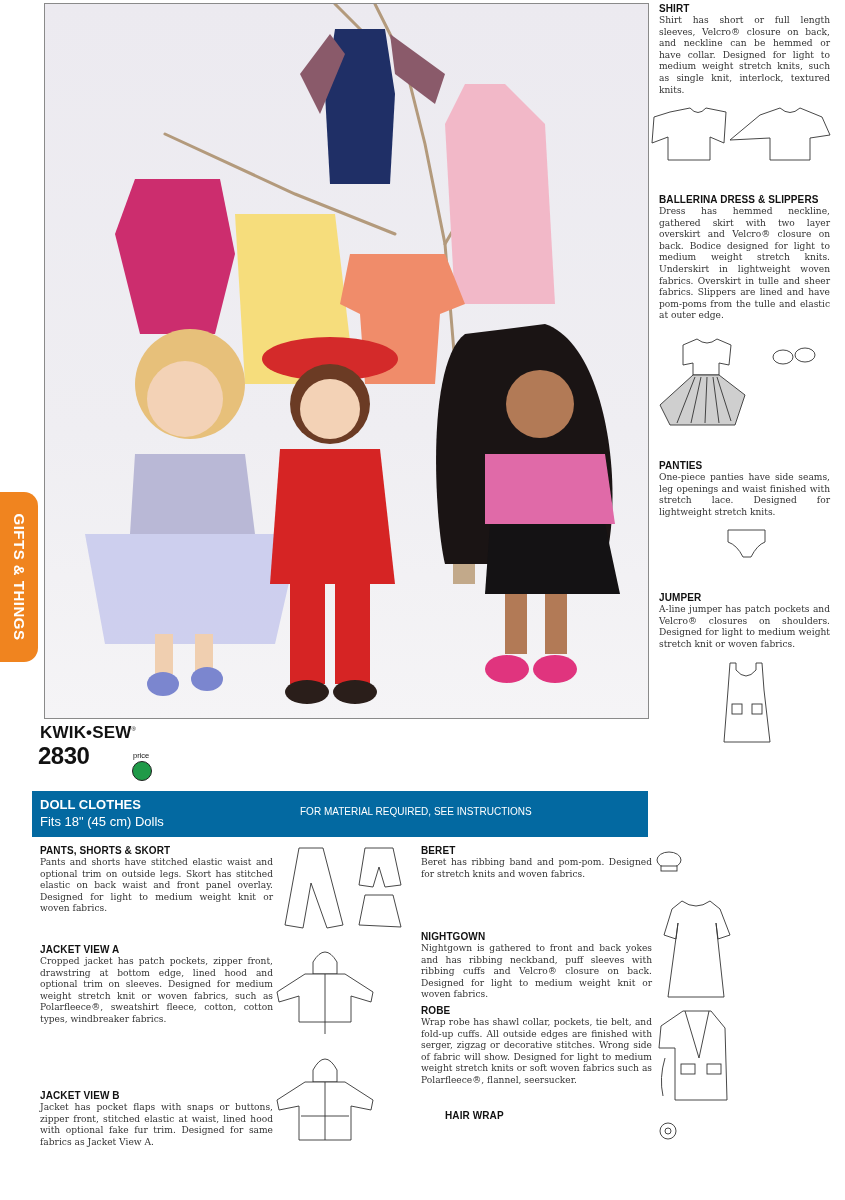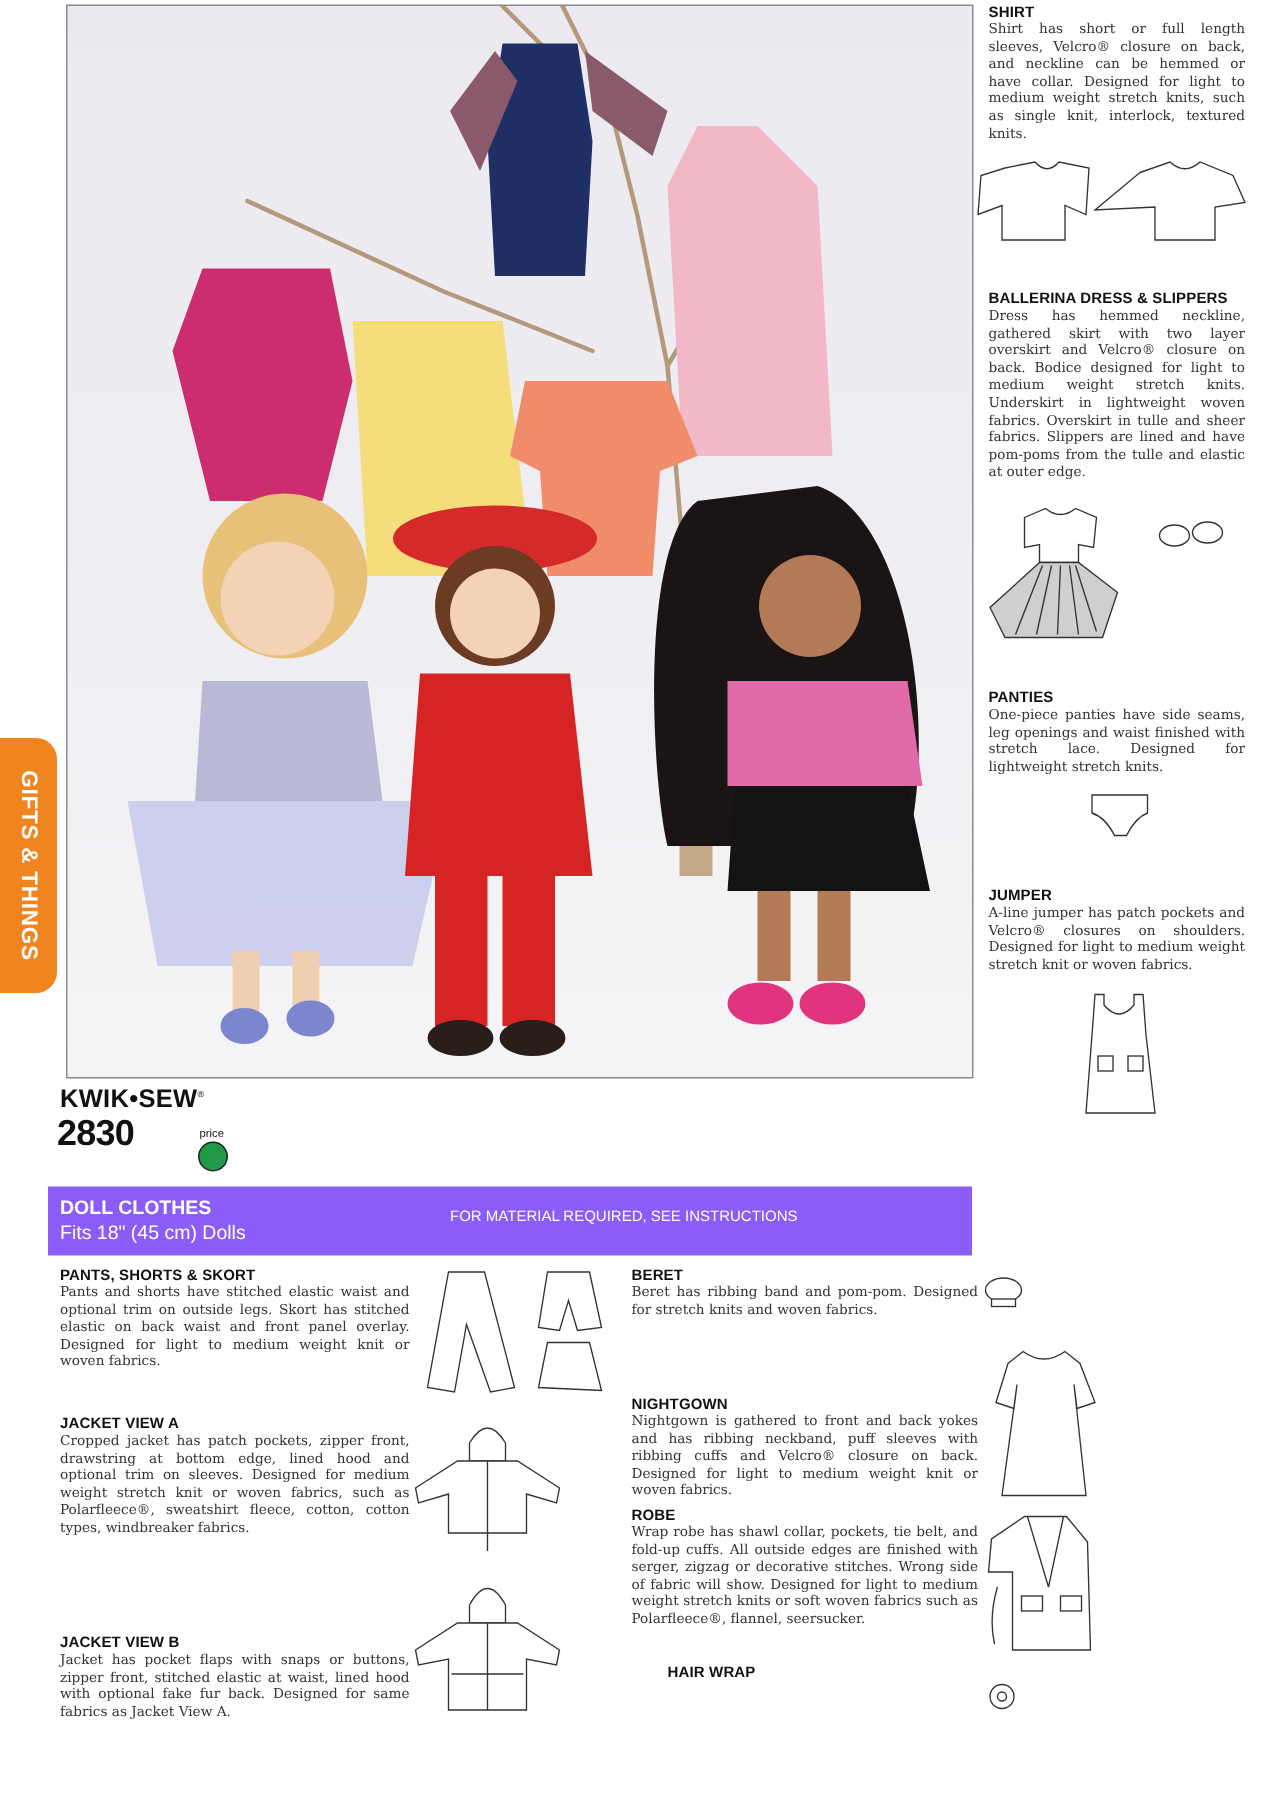--- a/index.html
+++ b/index.html
@@ -21,21 +21,21 @@
   
   #side-tab { left:0; top:492px; width:38px; height:170px; background:#f0841f; border-radius:0 14px 14px 0; }
   #side-tab span { position:absolute; left:50%; top:50%; transform:translate(-50%,-50%) rotate(90deg); white-space:nowrap; color:#fff; font-family:"Liberation Sans", sans-serif; font-weight:bold; font-size:15px; letter-spacing:0.5px; }
 
   #brand { left:40px; top:723px; font-family:"Liberation Sans", sans-serif; font-weight:bold; font-size:17px; color:#111; letter-spacing:0.2px; }
   #brand sup { font-size:6px; font-weight:normal; }
   #pattern-no { left:38px; top:742px; font-family:"Liberation Sans", sans-serif; font-weight:bold; font-size:24px; color:#111; letter-spacing:-0.5px; }
   #price-label { left:133px; top:751px; font-family:"Liberation Sans", sans-serif; font-size:7.5px; color:#111; }
   #price-dot { left:132px; top:761px; width:20px; height:20px; border-radius:50%; background:#1f9a48; border:1px solid #222; box-sizing:border-box; }
 
-  #banner { left:32px; top:791px; width:616px; height:46px; background:#8b5cf6; }
+  #banner { left:32px; top:791px; width:616px; height:46px; background:#0369a1; }
   #banner .t1 { position:absolute; left:8px; top:6px; font-family:"Liberation Sans", sans-serif; font-weight:bold; font-size:13px; color:#fff; }
   #banner .t2 { position:absolute; left:8px; top:23px; font-family:"Liberation Sans", sans-serif; font-size:13px; color:#fff; }
   #banner .t3 { position:absolute; left:268px; top:15px; font-family:"Liberation Sans", sans-serif; font-size:10px; color:#fff; }
 </style>
 </head>
 <body>
 
 <div id="photo" class="abs" title="Three 18-inch dolls wearing ballerina dress, jacket and pants with beret, and top with skirt; shirt, jumper, nightgown, robe and jacket hanging on branches">
   <svg width="603" height="714" viewBox="0 0 603 714">
 
@@ -159,21 +159,21 @@
   <p class="p">Cropped jacket has patch pockets, zipper front, drawstring at bottom edge, lined hood and optional trim on sleeves. Designed for medium weight stretch knit or woven fabrics, such as Polarfleece®, sweatshirt fleece, cotton, cotton types, windbreaker fabrics.</p>
 </div>
 <svg class="abs" style="left:275px;top:942px" width="100" height="95">
   <path class="ln" d="M38,20 Q50,0 62,20 L62,32 L38,32 Z"></path>
   <path class="ln" d="M30,32 L70,32 L98,50 L96,60 L76,54 L76,80 L24,80 L24,54 L4,60 L2,50 Z"></path>
   <path class="lnn" d="M50,32 L50,80 M50,80 L50,92"></path>
 </svg>
 
 <div class="abs" style="left:40px; top:1090px; width:233px;">
   <div class="h">JACKET VIEW B</div>
-  <p class="p">Jacket has pocket flaps with snaps or buttons, zipper front, stitched elastic at waist, lined hood with optional fake fur back. Designed for same fabrics as Jacket View A.</p>
+  <p class="p">Jacket has pocket flaps with snaps or buttons, zipper front, stitched elastic at waist, lined hood with optional fake fur trim. Designed for same fabrics as Jacket View A.</p>
 </div>
 <svg class="abs" style="left:275px;top:1048px" width="100" height="95">
   <path class="ln" d="M38,22 Q50,0 62,22 L62,34 L38,34 Z"></path>
   <path class="ln" d="M30,34 L70,34 L98,52 L96,62 L76,58 L76,92 L24,92 L24,58 L4,62 L2,52 Z"></path>
   <path class="lnn" d="M50,34 L50,92 M26,68 L74,68"></path>
 </svg>
 
 <div class="abs" style="left:421px; top:845px; width:231px;">
   <div class="h">BERET</div>
   <p class="p">Beret has ribbing band and pom-pom. Designed for stretch knits and woven fabrics.</p>

